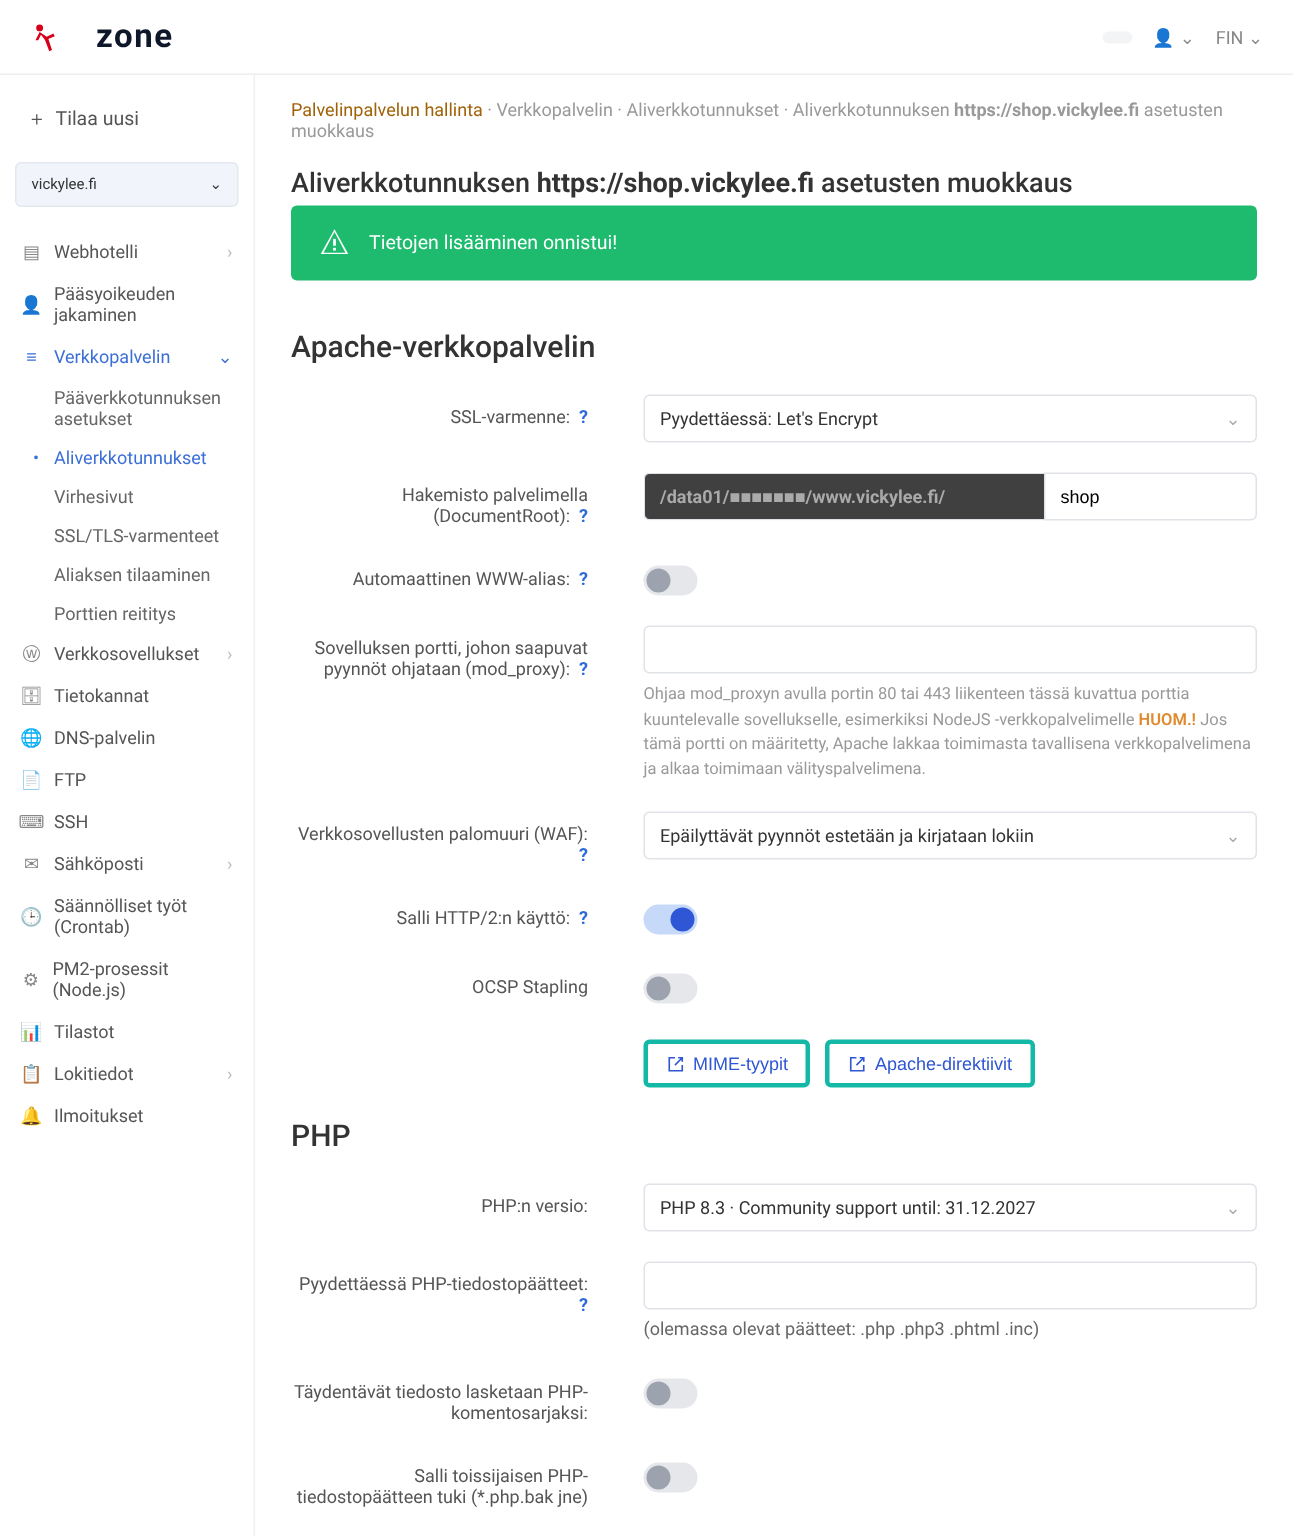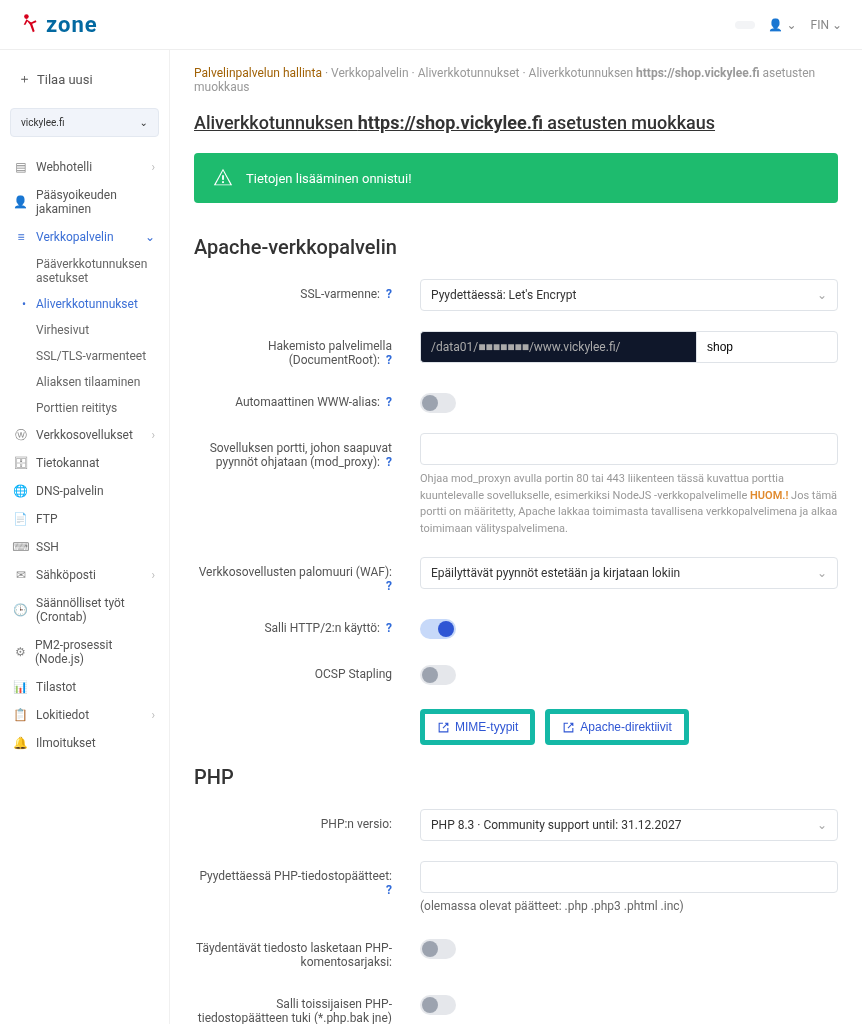--- a/index.html
+++ b/index.html
@@ -1,60 +1,60 @@
 <!DOCTYPE html>
 <html><head>
 <meta charset="utf-8">
 <style>
 * { box-sizing: border-box; margin: 0; padding: 0; }
 body { font-family: -apple-system, BlinkMacSystemFont, "Segoe UI", Roboto, sans-serif; font-size: 13px; color: #333; background: #fff; }
 .header { display: flex; align-items: center; justify-content: space-between; padding: 12px 20px; border-bottom: 1px solid #eee; }
-.logo { display: flex; gap: 4px; color: #0369a1; font-weight: 700; font-size: 22px; letter-spacing: 1px; }
+.logo { display: flex; align-items: center; gap: 22px; color: #0f172a; font-weight: 700; font-size: 22px; letter-spacing: 1px; }
 .logo svg { width: 22px; height: 22px; }
 .header-right { display: flex; align-items: center; gap: 14px; color: #888; font-size: 12px; }
 .header-right .user { background: #f3f4f6; padding: 4px 10px; border-radius: 4px; }
 .layout { display: flex; }
 .sidebar { width: 170px; padding: 12px 10px; border-right: 1px solid #f0f0f0; flex-shrink: 0; }
 .plus-btn { display: flex; align-items: center; gap: 6px; padding: 8px; color: #555; cursor: pointer; }
 .domain-select { background: #f1f4fa; border: 1px solid #e3e8f0; border-radius: 4px; padding: 8px 10px; margin: 12px 0 16px; display: flex; justify-content: space-between; align-items: center; cursor: pointer; font-size: 10px; }
 .nav-item { display: flex; align-items: center; gap: 8px; padding: 7px 4px; color: #555; cursor: pointer; font-size: 12px; }
 .nav-item.expandable::after { content: "›"; margin-left: auto; color: #bbb; }
 .nav-item.expanded::after { content: "⌄"; margin-left: auto; color: #3b6fd6; }
 .nav-item.expanded { color: #3b6fd6; }
 .nav-icon { width: 14px; height: 14px; display: inline-flex; align-items: center; justify-content: center; color: #888; }
 .nav-item.expanded .nav-icon { color: #3b6fd6; }
 .sub-nav { padding-left: 22px; }
 .sub-item { padding: 6px 4px; font-size: 12px; color: #666; cursor: pointer; position: relative; }
 .sub-item.active { color: #3b6fd6; }
 .sub-item.active::before { content: "•"; position: absolute; left: -10px; color: #3b6fd6; }
 .main { flex: 1; padding: 16px 24px 40px; min-width: 0; }
 .breadcrumb { font-size: 12px; color: #999; margin-bottom: 18px; }
 .breadcrumb .active { color: #a16207; }
-.page-title { font-size: 18px; font-weight: 500; margin-bottom: 20px; text-decoration: underline; }
+.page-title { font-size: 18px; font-weight: 500; margin-bottom: 4px; }
 .page-title strong { font-weight: 700; }
 .alert-success { background: #1ebb6e; color: #fff; border-radius: 4px; padding: 14px 18px; display: flex; align-items: center; gap: 12px; margin-bottom: 32px; font-size: 13px; }
 .alert-success svg { width: 22px; height: 22px; }
 .section-title { font-size: 20px; font-weight: 500; margin: 14px 0 20px; color: #333; }
-.form-row { display: flex; align-items: flex-start; margin-bottom: 20px; gap: 16px; }
+.form-row { display: flex; align-items: flex-start; margin-bottom: 20px; }
 .form-label { width: 210px; flex-shrink: 0; text-align: right; padding-right: 12px; padding-top: 8px; font-size: 12px; color: #555; }
 .form-label .help { color: #2f6ad9; font-weight: 700; margin-left: 3px; cursor: pointer; }
-.form-control { flex: 1; min-width: 0; }
+.form-control { flex: 1; min-width: 0; margin-left: 25px; }
 .select, .input { width: 100%; border: 1px solid #dfe3e8; border-radius: 4px; padding: 8px 10px; font-size: 12px; background: #fff; display: flex; justify-content: space-between; align-items: center; }
 .select::after { content: "⌄"; color: #aaa; margin-left: 8px; }
 .input-group { display: flex; }
-.input-group .prefix { flex: 1; border: 1px solid #dfe3e8; border-right: none; border-radius: 4px 0 0 4px; padding: 8px 10px; background: #0f172a; color: #aaa; font-size: 12px; white-space: nowrap; overflow: hidden; }
+.input-group .prefix { flex: 1; border: 1px solid #dfe3e8; border-right: none; border-radius: 4px 0 0 4px; padding: 8px 10px; background: #404040; color: #aaa; font-size: 12px; white-space: nowrap; overflow: hidden; font-weight: bold; }
 .input-group .suffix { width: 142px; border: 1px solid #dfe3e8; border-radius: 0 4px 4px 0; padding: 8px 10px; font-size: 12px; }
 .toggle { width: 36px; height: 20px; background: #e5e7eb; border-radius: 10px; position: relative; cursor: pointer; margin-top: 6px; }
 .toggle::after { content: ""; width: 16px; height: 16px; background: #9ca3af; border-radius: 50%; position: absolute; left: 2px; top: 2px; }
 .toggle.on { background: #c7d9f9; }
 .toggle.on::after { background: #2f56d4; left: 18px; }
 .hint { font-size: 11px; color: #999; margin-top: 6px; line-height: 1.5; }
 .hint .warn { color: #e08a2e; font-weight: 600; }
 .btn-row { display: flex; gap: 10px; margin-top: 4px; }
-.btn-outline { border: 5px solid #14b8a6; color: #2f56d4; background: #fff; border-radius: 4px; padding: 6px 12px; font-size: 12px; cursor: pointer; display: inline-flex; align-items: center; gap: 5px; }
+.btn-outline { border: 3px solid #14b8a6; color: #2f56d4; background: #fff; border-radius: 4px; padding: 6px 12px; font-size: 12px; cursor: pointer; display: inline-flex; align-items: center; gap: 5px; }
 .btn-outline svg { width: 13px; height: 13px; }
 .note { font-size: 12px; color: #666; margin-top: 6px; }
 </style>
 </head>
 <body>
 
 <div class="header">
   <div class="logo">
     <svg viewBox="0 0 24 24" fill="#d6001c">
         <circle cx="7" cy="5" r="2.5"></circle>

